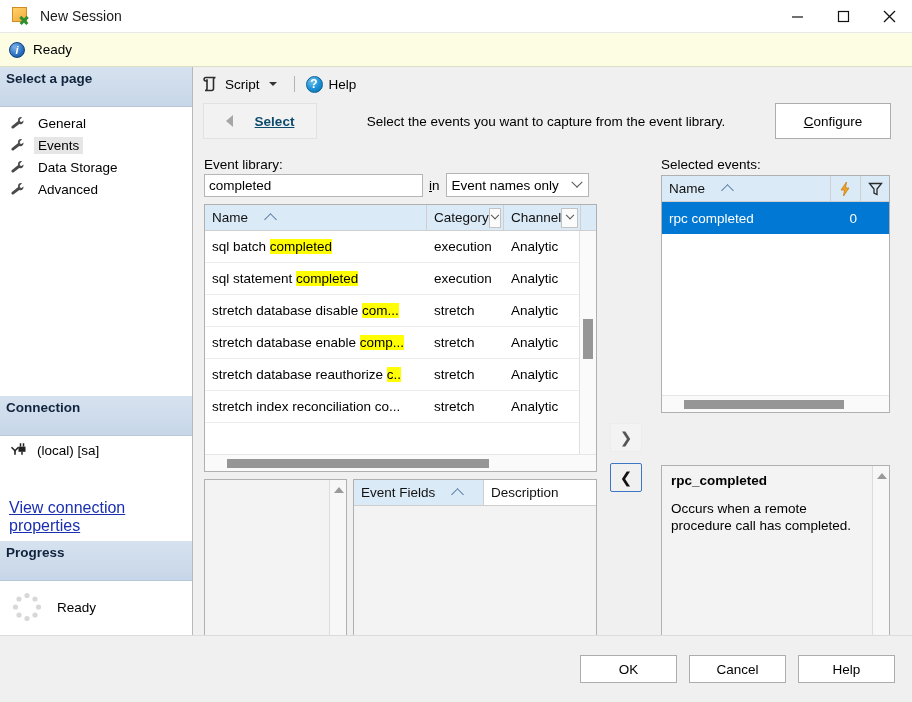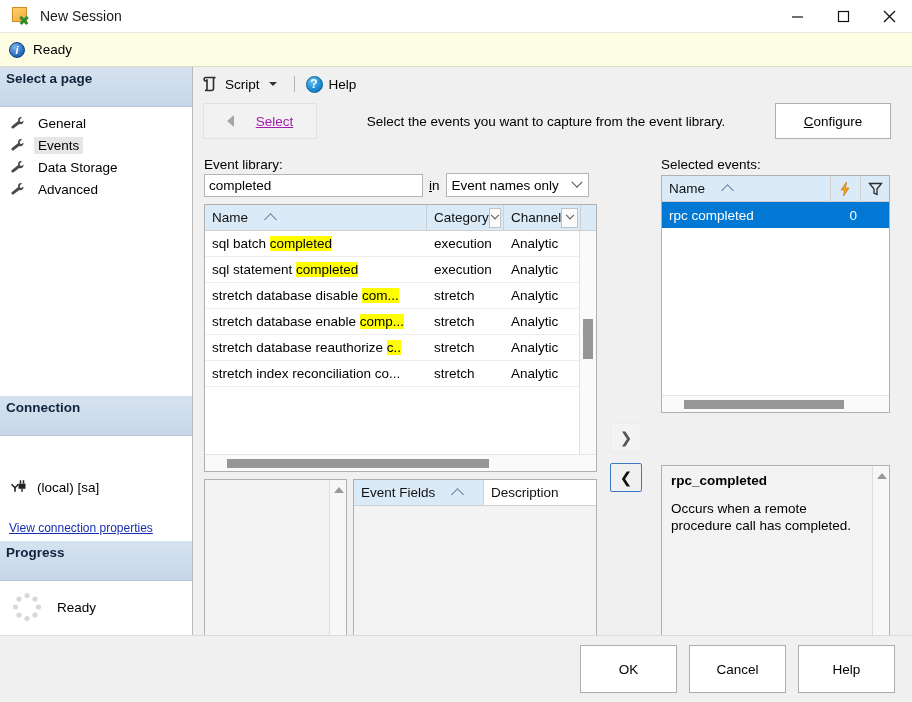--- a/index.html
+++ b/index.html
@@ -75,25 +75,25 @@
   .side-list { padding: 5px 0 0 0; }
   .side-item {
     display:flex; align-items:center; padding: 2px 0 2px 10px;
     height: 22px; font-size: 13.5px;
   }
   .side-item .lbl { padding: 1px 4px; }
   .side-item.sel .lbl { background:#e6e6e6; }
   .wrench { width:17px; height:15px; margin-right:7px; flex:none; }
   .side-spacer { flex: 1; }
   .conn-row {
-    display:flex; align-items:center; padding: 16px 0 0 10px; font-size: 13.5px; margin-top: 27px;
+    display:flex; align-items:center; padding: 6px 0 0 10px; font-size: 13.5px;
   }
   .plug { width:20px; height:16px; margin-right:7px; flex:none; }
   .conn-link {
-    color:#1a2fb0; text-decoration: underline; font-size:12px;
+    color:#1a2fb0; text-decoration: underline; font-size:16px;
     padding-left: 9px; padding-bottom: 6px;
   }
   .progress-row { display:flex; align-items:center; padding: 10px 0 0 0; }
   .spinner { width:32px; height:32px; margin: 0 14px 0 11px; flex:none; }
   .progress-label { font-size: 13.5px; }
 
   
   .content { flex:1; background:#f0f0f0; position:relative; }
 
   .toolbar { display:flex; align-items:center; height: 30px; padding: 4px 0 0 6px; }
@@ -112,21 +112,21 @@
   }
   .script-ico { width:16px; height:17px; margin-right:6px; }
 
   
   .navstrip { display:flex; align-items:center; padding: 6px 0 0 10px; }
   .navbtn {
     width: 114px; height: 36px; background:#f0f0f0;
     border:1px solid #dcdcdc; display:flex; align-items:center; justify-content:center;
     font-size: 13.5px;
   }
-  .navbtn.disabled { color:#a21caf; border-color:#e2e2e2; background:#f2f2f2; }
+  .navbtn.disabled { color:#0c4a6e; border-color:#e2e2e2; background:#f2f2f2;font-weight:bold; }
   .navbtn .tri-l {
     width:0;height:0;border-top:6px solid transparent;border-bottom:6px solid transparent;
     border-right:7px solid #a6a6a6; margin-right: 22px;
   }
   .nav-caption { flex:1; text-align:center; font-size:13.5px; padding: 0 10px; }
   .cfgbtn {
     width: 116px; height: 36px; background:#fff; border:1px solid #adadad;
     display:flex; align-items:center; justify-content:center; font-size:13.5px;
     margin-right: 21px;
   }
@@ -167,21 +167,21 @@
   .sortasc {
     width:9px;height:9px;border-left:1.5px solid #5b7da3;border-top:1.5px solid #5b7da3;
     transform: rotate(45deg); margin-left: 18px; margin-top:4px;
   }
   .filtbtn {
     width:20px;height:20px;border:1px solid #c3c3c3;background:#fbfbfb;
     display:flex;align-items:center;justify-content:center;margin-left:auto;margin-right:2px;
   }
   .filtbtn .chev { width:6px;height:6px;border-width:1.4px; }
   .grow {
-    display:flex; height: 26px; border-bottom:1px solid #ededed; align-items:center;
+    display:flex; height: 32px; border-bottom:1px solid #ededed; align-items:center;
     font-size:13.5px;
   }
   .gcell { padding-left:7px; overflow:hidden; white-space:nowrap; }
   .hl { background:#ffff00; }
   .vscroll {
     position:absolute; right:0; top:26px; bottom:17px; width:17px;
     background:#fafafa; border-left:1px solid #e0e0e0;
   }
   .vthumb { position:absolute; left:3px; width:10px; background:#969696; }
   .hscroll {
@@ -217,21 +217,21 @@
   .desc-body { font-size:13.5px; line-height: 17px; width: 196px; }
 
   
   .footer {
     position:absolute; left:0; right:0; bottom:0; height: 67px;
     background:#f0f0f0; border-top:1px solid #dcdcdc;
     display:flex; align-items:center; justify-content:flex-end;
     padding-right: 17px; gap: 12px;
   }
   .dlgbtn {
-    width: 97px; height: 48px; background:#fff; border:1px solid #adadad;
+    width: 97px; height: 28px; background:#fff; border:1px solid #adadad;
     display:flex; align-items:center; justify-content:center; font-size:13.5px;
   }
   .abs { position:absolute; }
 </style>
 </head>
 <body>
 
 <div class="titlebar">
   <div class="title-icon">
     <div class="sq"></div>

